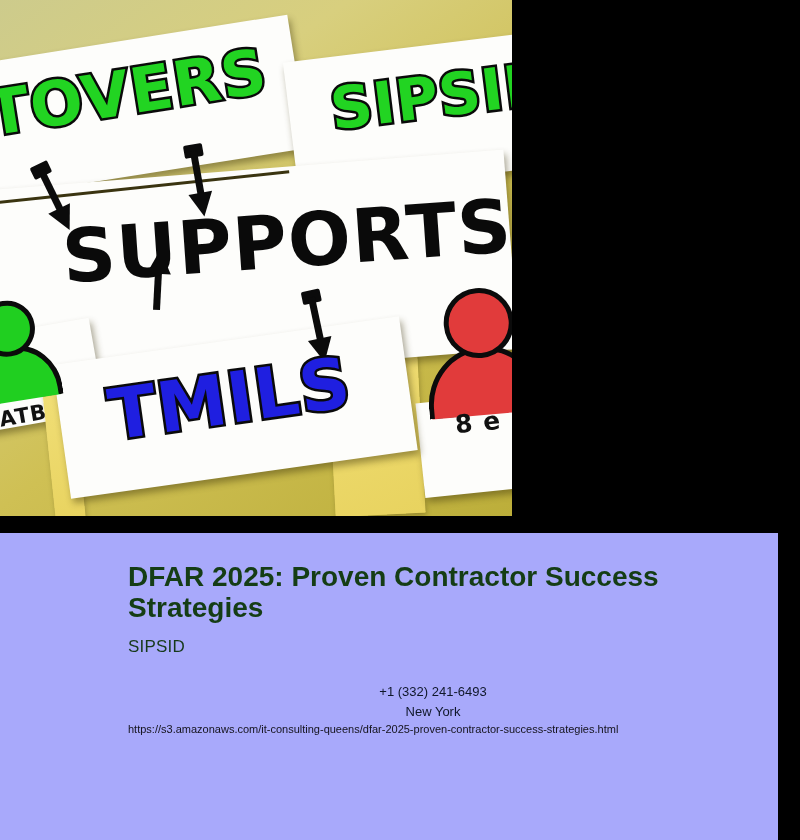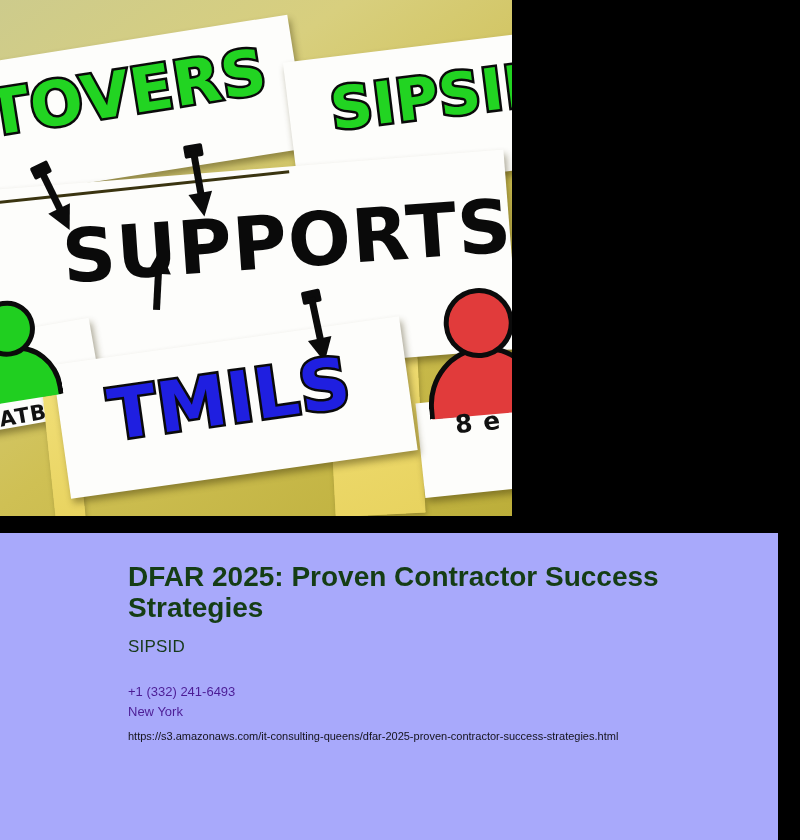--- a/index.html
+++ b/index.html
@@ -200,24 +200,24 @@
     color: #16391a;
     letter-spacing: 0.2px;
   }
   .contact-block {
     margin-top: 25px;
   }
   .contact-line {
     font-family: "Liberation Sans", sans-serif;
     font-size: 13px;
     line-height: 20px;
-    color: #4c1d95;
+    color: #0f172a;
+    text-align: center;
   }
   .source-url {
-    margin-top: 7px;
     font-family: "Liberation Sans", sans-serif;
     font-size: 11px;
     line-height: 14px;
     color: #14131c;
     word-break: break-all;
   }
 </style>
 </head>
 <body>
 

